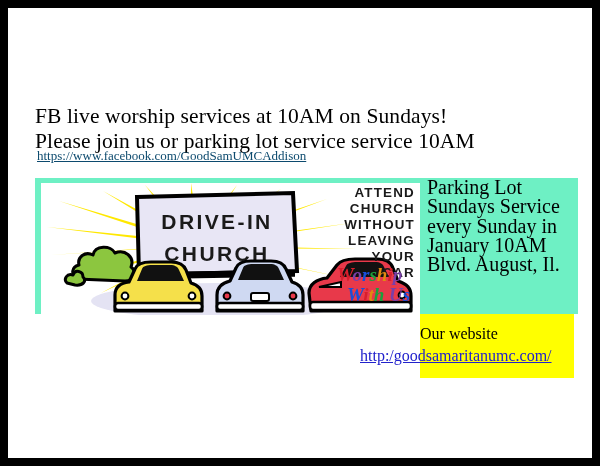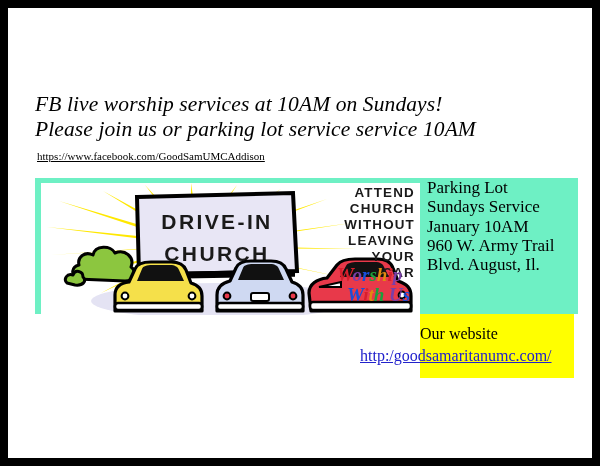--- a/index.html
+++ b/index.html
@@ -17,36 +17,35 @@
     position: relative;
     width: 600px;
     height: 466px;
     box-sizing: border-box;
     border: 8px solid #000000;
     background: #ffffff;
   }
   .headline {
     position: absolute;
     left: 27px;
-    top: 84px;
+    top: 96px;
     width: 545px;
     font-size: 21.5px;
     line-height: 25px;
     color: #000000;
     letter-spacing: 0.1px;
-    font-style: italic;
   }
   .headline-line { display: block; white-space: nowrap; }
   .fb-link {
     position: absolute;
     left: 29px;
     top: 138px;
-    font-size: 11px;
+    font-size: 13px;
     line-height: 20px;
-    color: #000000;
+    color: #0c4a6e;
     text-decoration: underline;
     white-space: nowrap;
   }
   
   .mint-panel {
     position: absolute;
     left: 27px;
     top: 170px;
     width: 543px;
     height: 136px;
@@ -68,21 +67,21 @@
     height: 132px;
     background: #ffffff;
     overflow: hidden;
   }
   .art-wrap svg { display: block; }
   .address-block {
     position: absolute;
     left: 419px;
     top: 170px;
     width: 150px;
-    font-size: 17px;
+    font-size: 20px;
     line-height: 19.3px;
     color: #000000;
   }
   .address-block span { display: block; white-space: nowrap; }
   .website-label {
     position: absolute;
     left: 412px;
     top: 316px;
     width: 154px;
     font-size: 16px;
@@ -192,21 +191,21 @@
         <text x="306" y="118">
           <tspan fill="#1a4fd8">W</tspan><tspan fill="#d81e2c">i</tspan><tspan fill="#e08a10">t</tspan><tspan fill="#1aa03c">h</tspan><tspan fill="#7a3fa8"> U</tspan><tspan fill="#1a4fd8">s</tspan>
         </text>
       </g>
     </svg>
   </div>
 
   <div class="address-block">
     <span>Parking Lot</span>
     <span>Sundays Service</span>
+    <span>every Sunday in</span>
     <span>January 10AM</span>
-    <span>960 W. Army Trail</span>
     <span>Blvd. August, Il.</span>
   </div>
 
   <div class="website-label">Our website</div>
   <a class="website-link" href="#">http:/goodsamaritanumc.com/</a>
 
 </div>
 
 </body></html>

